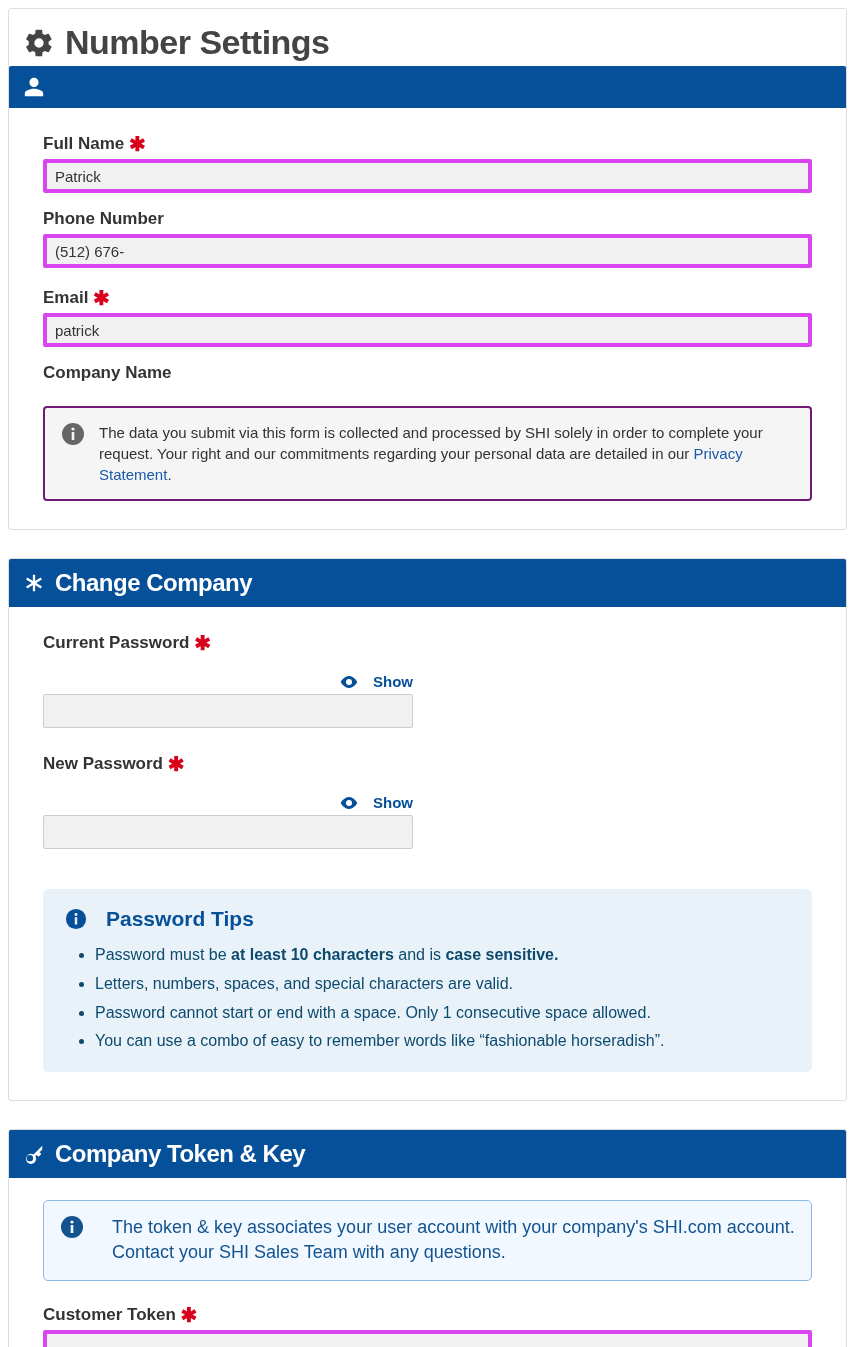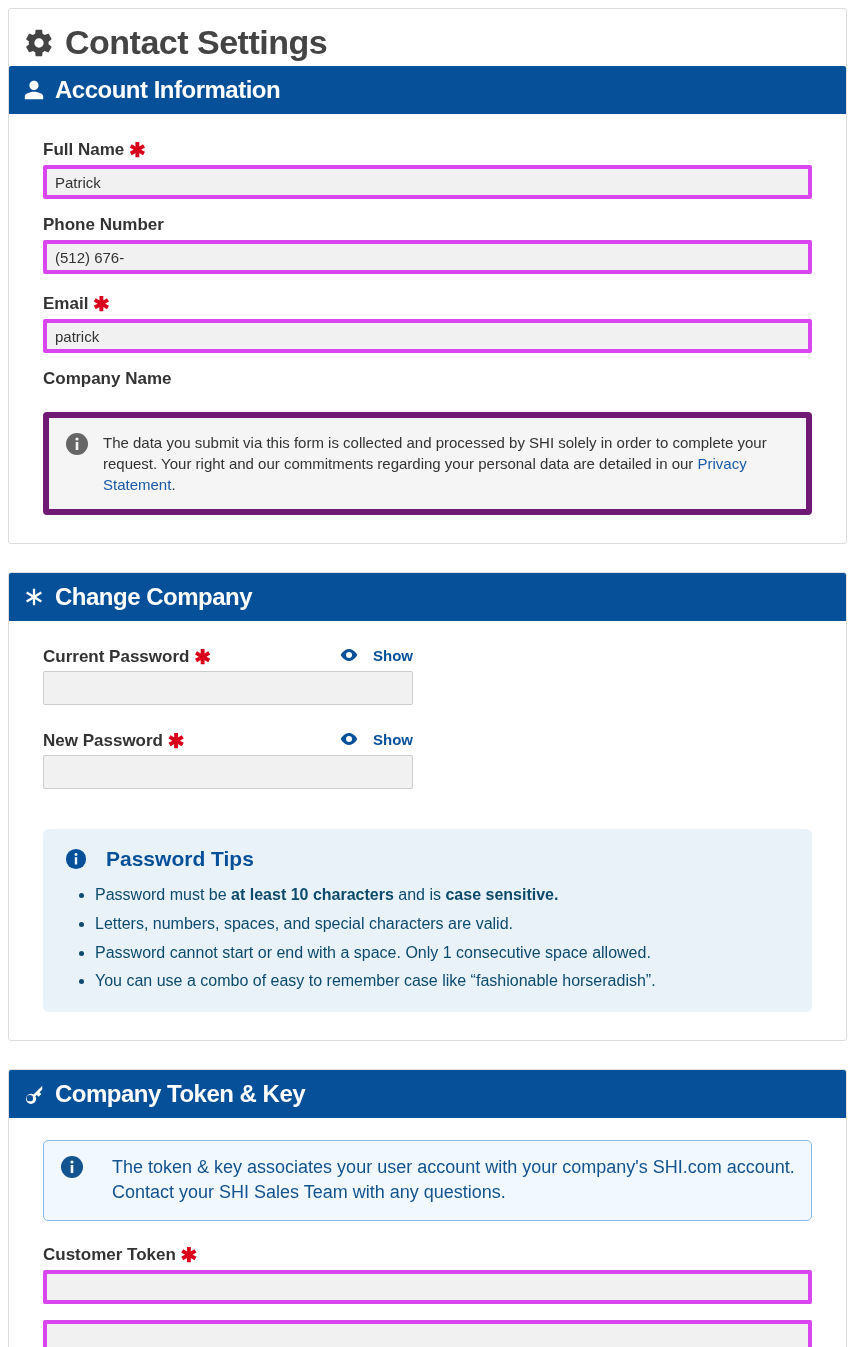--- a/index.html
+++ b/index.html
@@ -66,56 +66,57 @@
     padding: 5px 8px;
     font-size: 15px;
     border: 4px solid #d946ef;
     background: #f1f1f1;
     color: #333;
     border-radius: 2px;
   }
   .info-box {
     margin: 18px 20px 0 20px;
     background: #f5f5f5;
-    border: 6px solid #701a75;
+    border: 2px solid #701a75;
     border-radius: 4px;
     padding: 14px 16px;
     display: flex;
     gap: 14px;
     font-size: 15px;
     line-height: 1.4;
     color: #333;
   }
   .info-box a { color: #1a5aa8; text-decoration: none; }
   .info-box svg { flex-shrink: 0; }
   
   .pw-row {
     width: 370px;
     margin-left: 20px;
     margin-bottom: 22px;
   }
   .pw-label-row {
     display: flex;
     justify-content: space-between;
-    align-items: center;
+    align-items: flex-start;
     margin-bottom: 4px;
   }
   .pw-label-row label {
     font-size: 17px;
     font-weight: 600;
     color: #333;
   }
   .show-toggle {
     font-size: 15px;
     font-weight: 700;
     color: #06509a;
     display: flex;
     align-items: center;
     gap: 15px;
     cursor: pointer;
+    margin-top: 44px;
   }
   .pw-row input {
     width: 100%;
     height: 34px;
     padding: 5px 8px;
     font-size: 15px;
     border: 1px solid #ccc;
     background: #f1f1f1;
     border-radius: 2px;
   }
@@ -161,28 +162,27 @@
   .icon-info { width: 24px; height: 24px; }
 </style>
 </head>
 <body>
 
 <div class="card">
   <h1 class="page-title">
     <svg class="icon-gear" viewBox="0 0 24 24" fill="#444">
         <path d="M19.14,12.94a7,7,0,0,0,.05-.94,7,7,0,0,0-.05-.94l2.11-1.65a.5.5,0,0,0,.12-.64l-2-3.46a.5.5,0,0,0-.61-.22l-2.49,1a7,7,0,0,0-1.63-.94L14.4,2.5a.5.5,0,0,0-.5-.42h-4a.5.5,0,0,0-.5.42L9.16,5.15a7,7,0,0,0-1.63.94l-2.49-1a.5.5,0,0,0-.61.22l-2,3.46a.5.5,0,0,0,.12.64L4.66,11.06a7,7,0,0,0-.5.94,7,7,0,0,0,.5.94L2.55,14.59a.5.5,0,0,0-.12.64l2,3.46a.5.5,0,0,0,.61.22l2.49-1a7,7,0,0,0,1.63.94l.24,2.65a.5.5,0,0,0,.5.42h4a.5.5,0,0,0,.5-.42l.24-2.65a7,7,0,0,0,1.63-.94l2.49,1a.5.5,0,0,0,.61-.22l2-3.46a.5.5,0,0,0-.12-.64ZM12,15.5A3.5,3.5,0,1,1,15.5,12,3.5,3.5,0,0,1,12,15.5Z"></path>
       </svg>
-    <span>Contact Settings</span>
+    <span>Number Settings</span>
   </h1>
 
   <h2 class="section-header">
     <svg class="icon-hdr" viewBox="0 0 24 24" fill="#fff">
         <path d="M12 12c2.7 0 5-2.3 5-5s-2.3-5-5-5-5 2.3-5 5 2.3 5 5 5zm0 2c-3.3 0-10 1.7-10 5v3h20v-3c0-3.3-6.7-5-10-5z"></path>
       </svg>
-    <span>Account Information</span>
   </h2>
 
   <div class="form-grid">
     <div class="field">
       <label><span>Full Name</span> <span class="req">✱</span></label>
       <input type="text" value="Patrick" style="">
     </div>
     <div class="field">
       <label>Phone Number</label>
       <input type="text" value="(512) 676-" style="">
@@ -250,21 +250,21 @@
           <circle cx="12" cy="12" r="11"></circle>
           <rect x="10.7" y="10" width="2.6" height="8" fill="#eaf2f9"></rect>
           <circle cx="12" cy="7" r="1.6" fill="#eaf2f9"></circle>
         </svg>
       <span>Password Tips</span>
     </h3>
     <ul>
       <li><span>Password must be </span><strong>at least 10 characters</strong><span> and is </span><strong>case sensitive.</strong></li>
       <li>Letters, numbers, spaces, and special characters are valid.</li>
       <li>Password cannot start or end with a space. Only 1 consecutive space allowed.</li>
-      <li>You can use a combo of easy to remember case like “fashionable horseradish”.</li>
+      <li>You can use a combo of easy to remember words like “fashionable horseradish”.</li>
     </ul>
   </div>
 </div>
 
 <div class="card">
   <h2 class="section-header">
     <svg class="icon-hdr" viewBox="0 0 24 24" fill="#fff">
         <path d="M21 3l-9.5 9.5a5.5 5.5 0 102 2L15 13l2 2 3-3-2-2 3-3V3h-0z M7.5 20a3.5 3.5 0 110-7 3.5 3.5 0 010 7z"></path>
       </svg>
     <span>Company Token &amp; Key</span>

